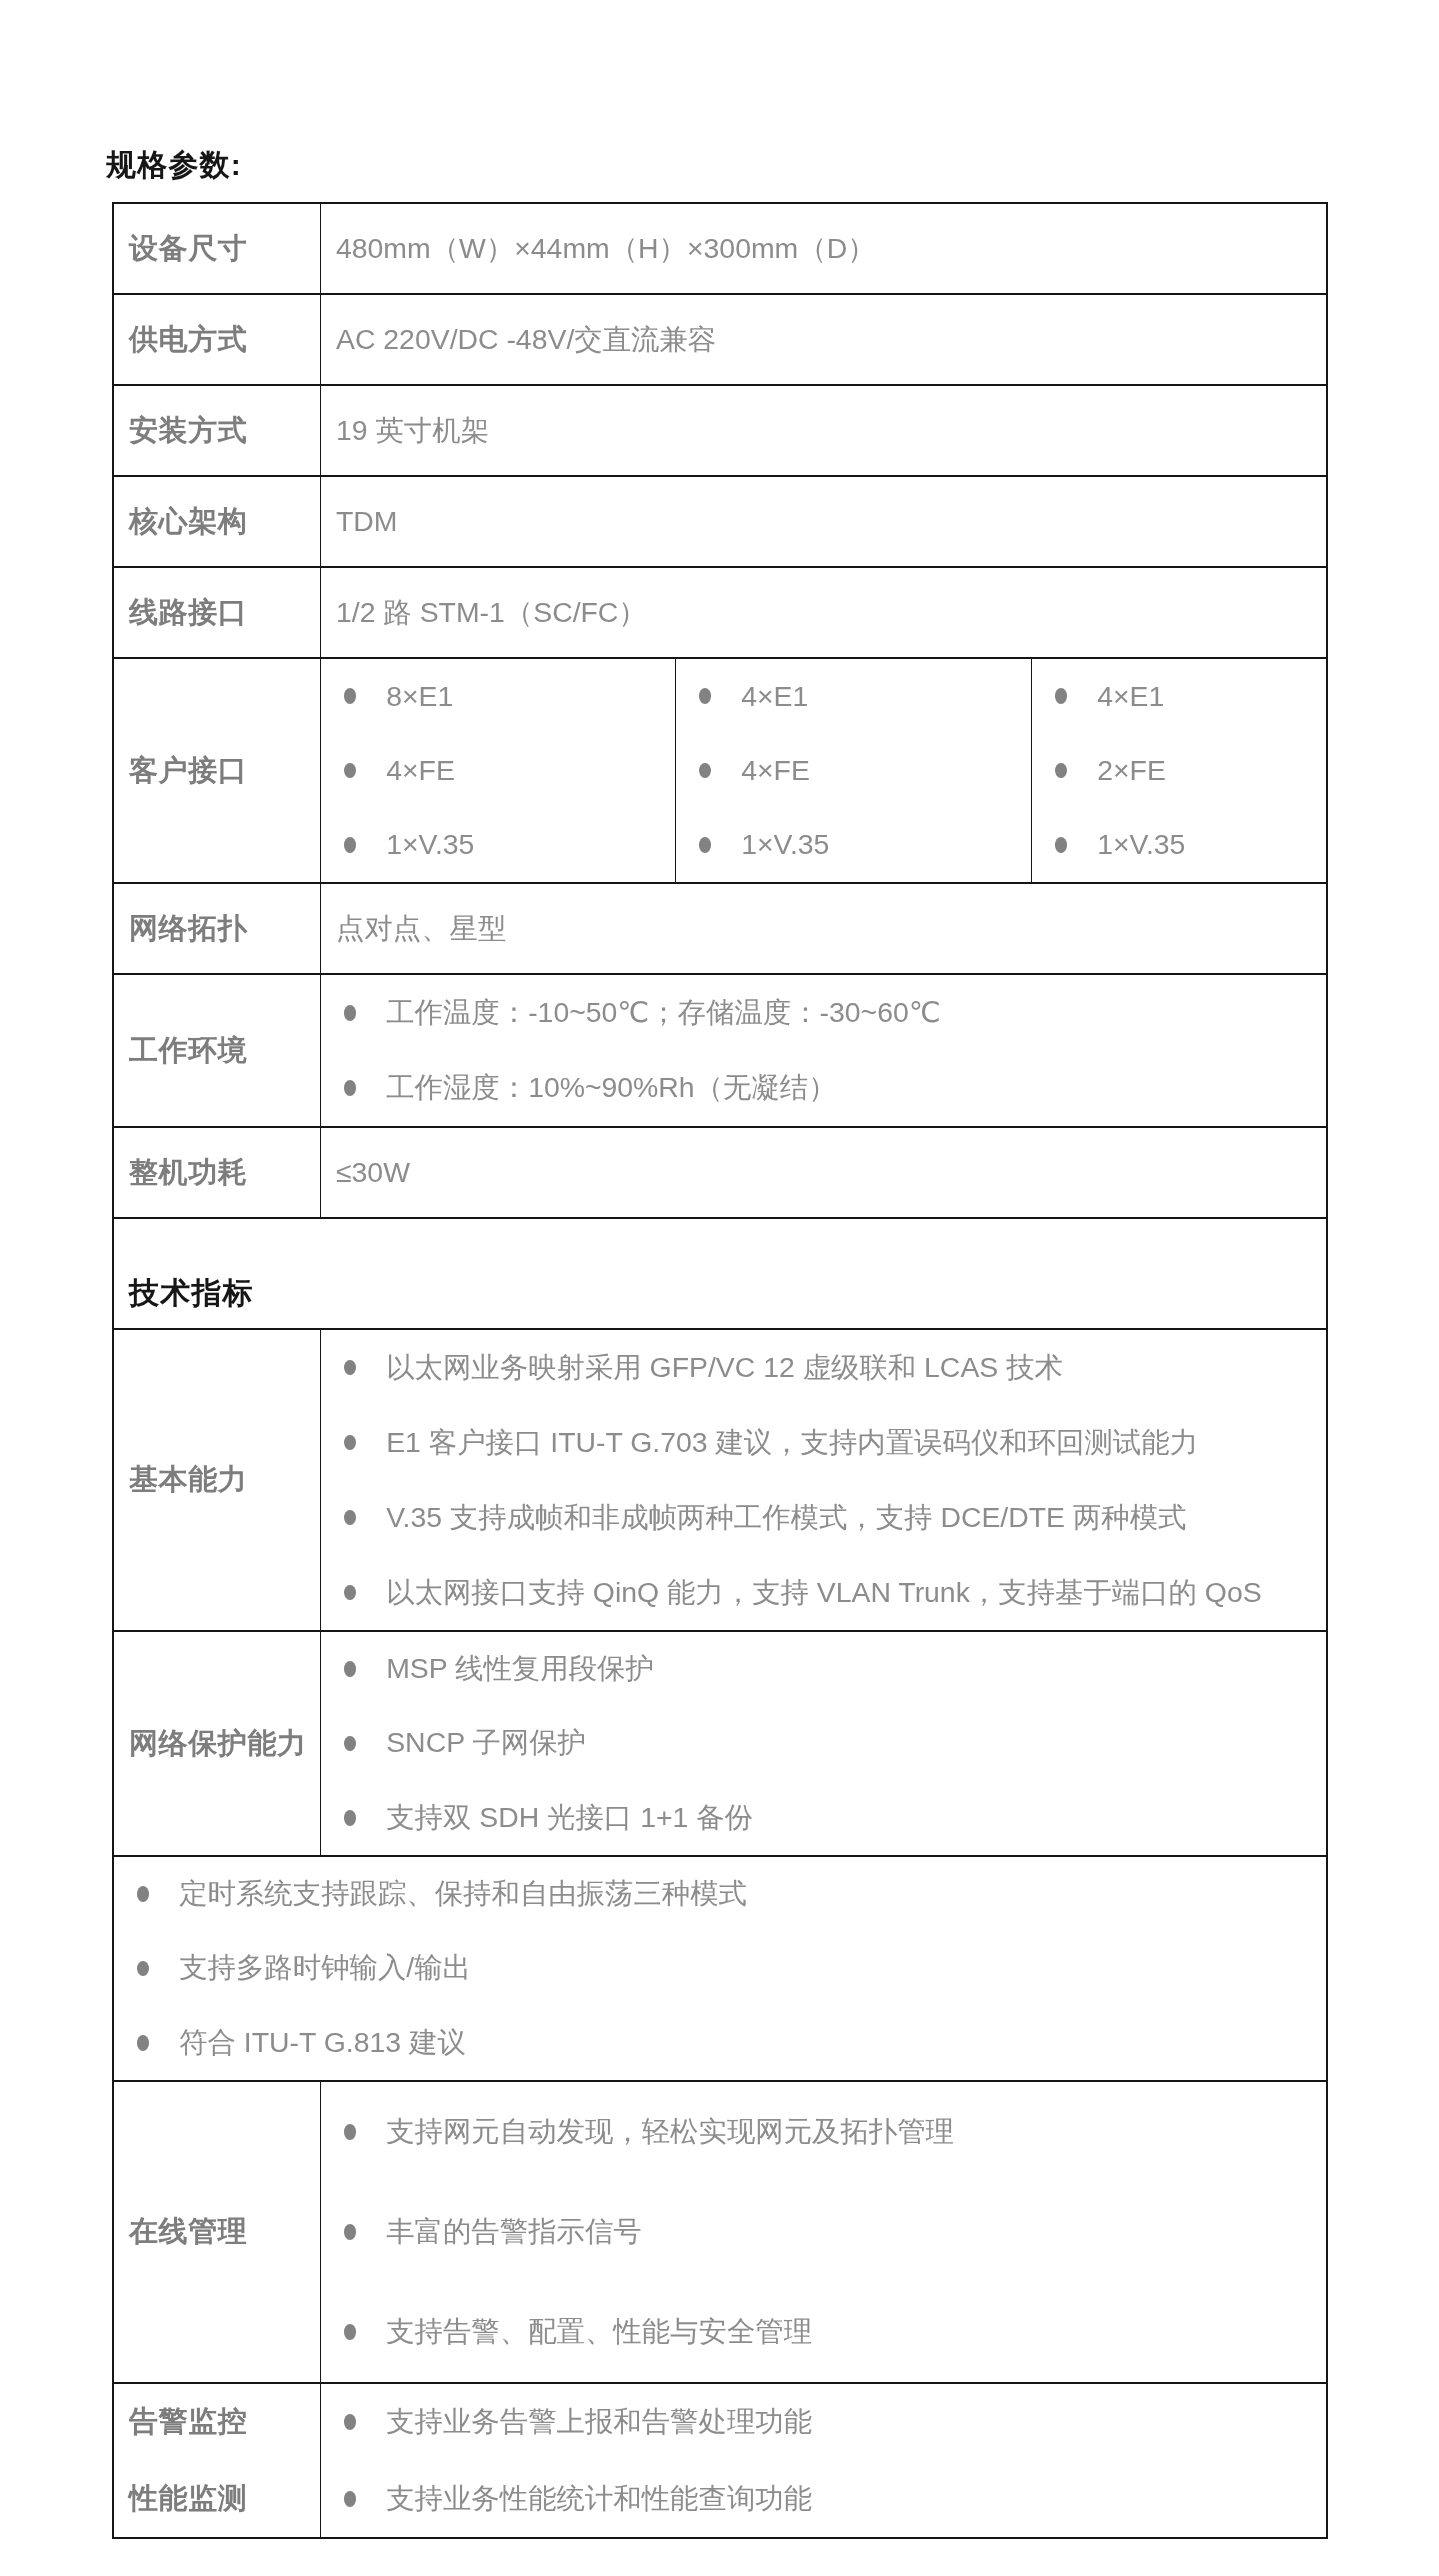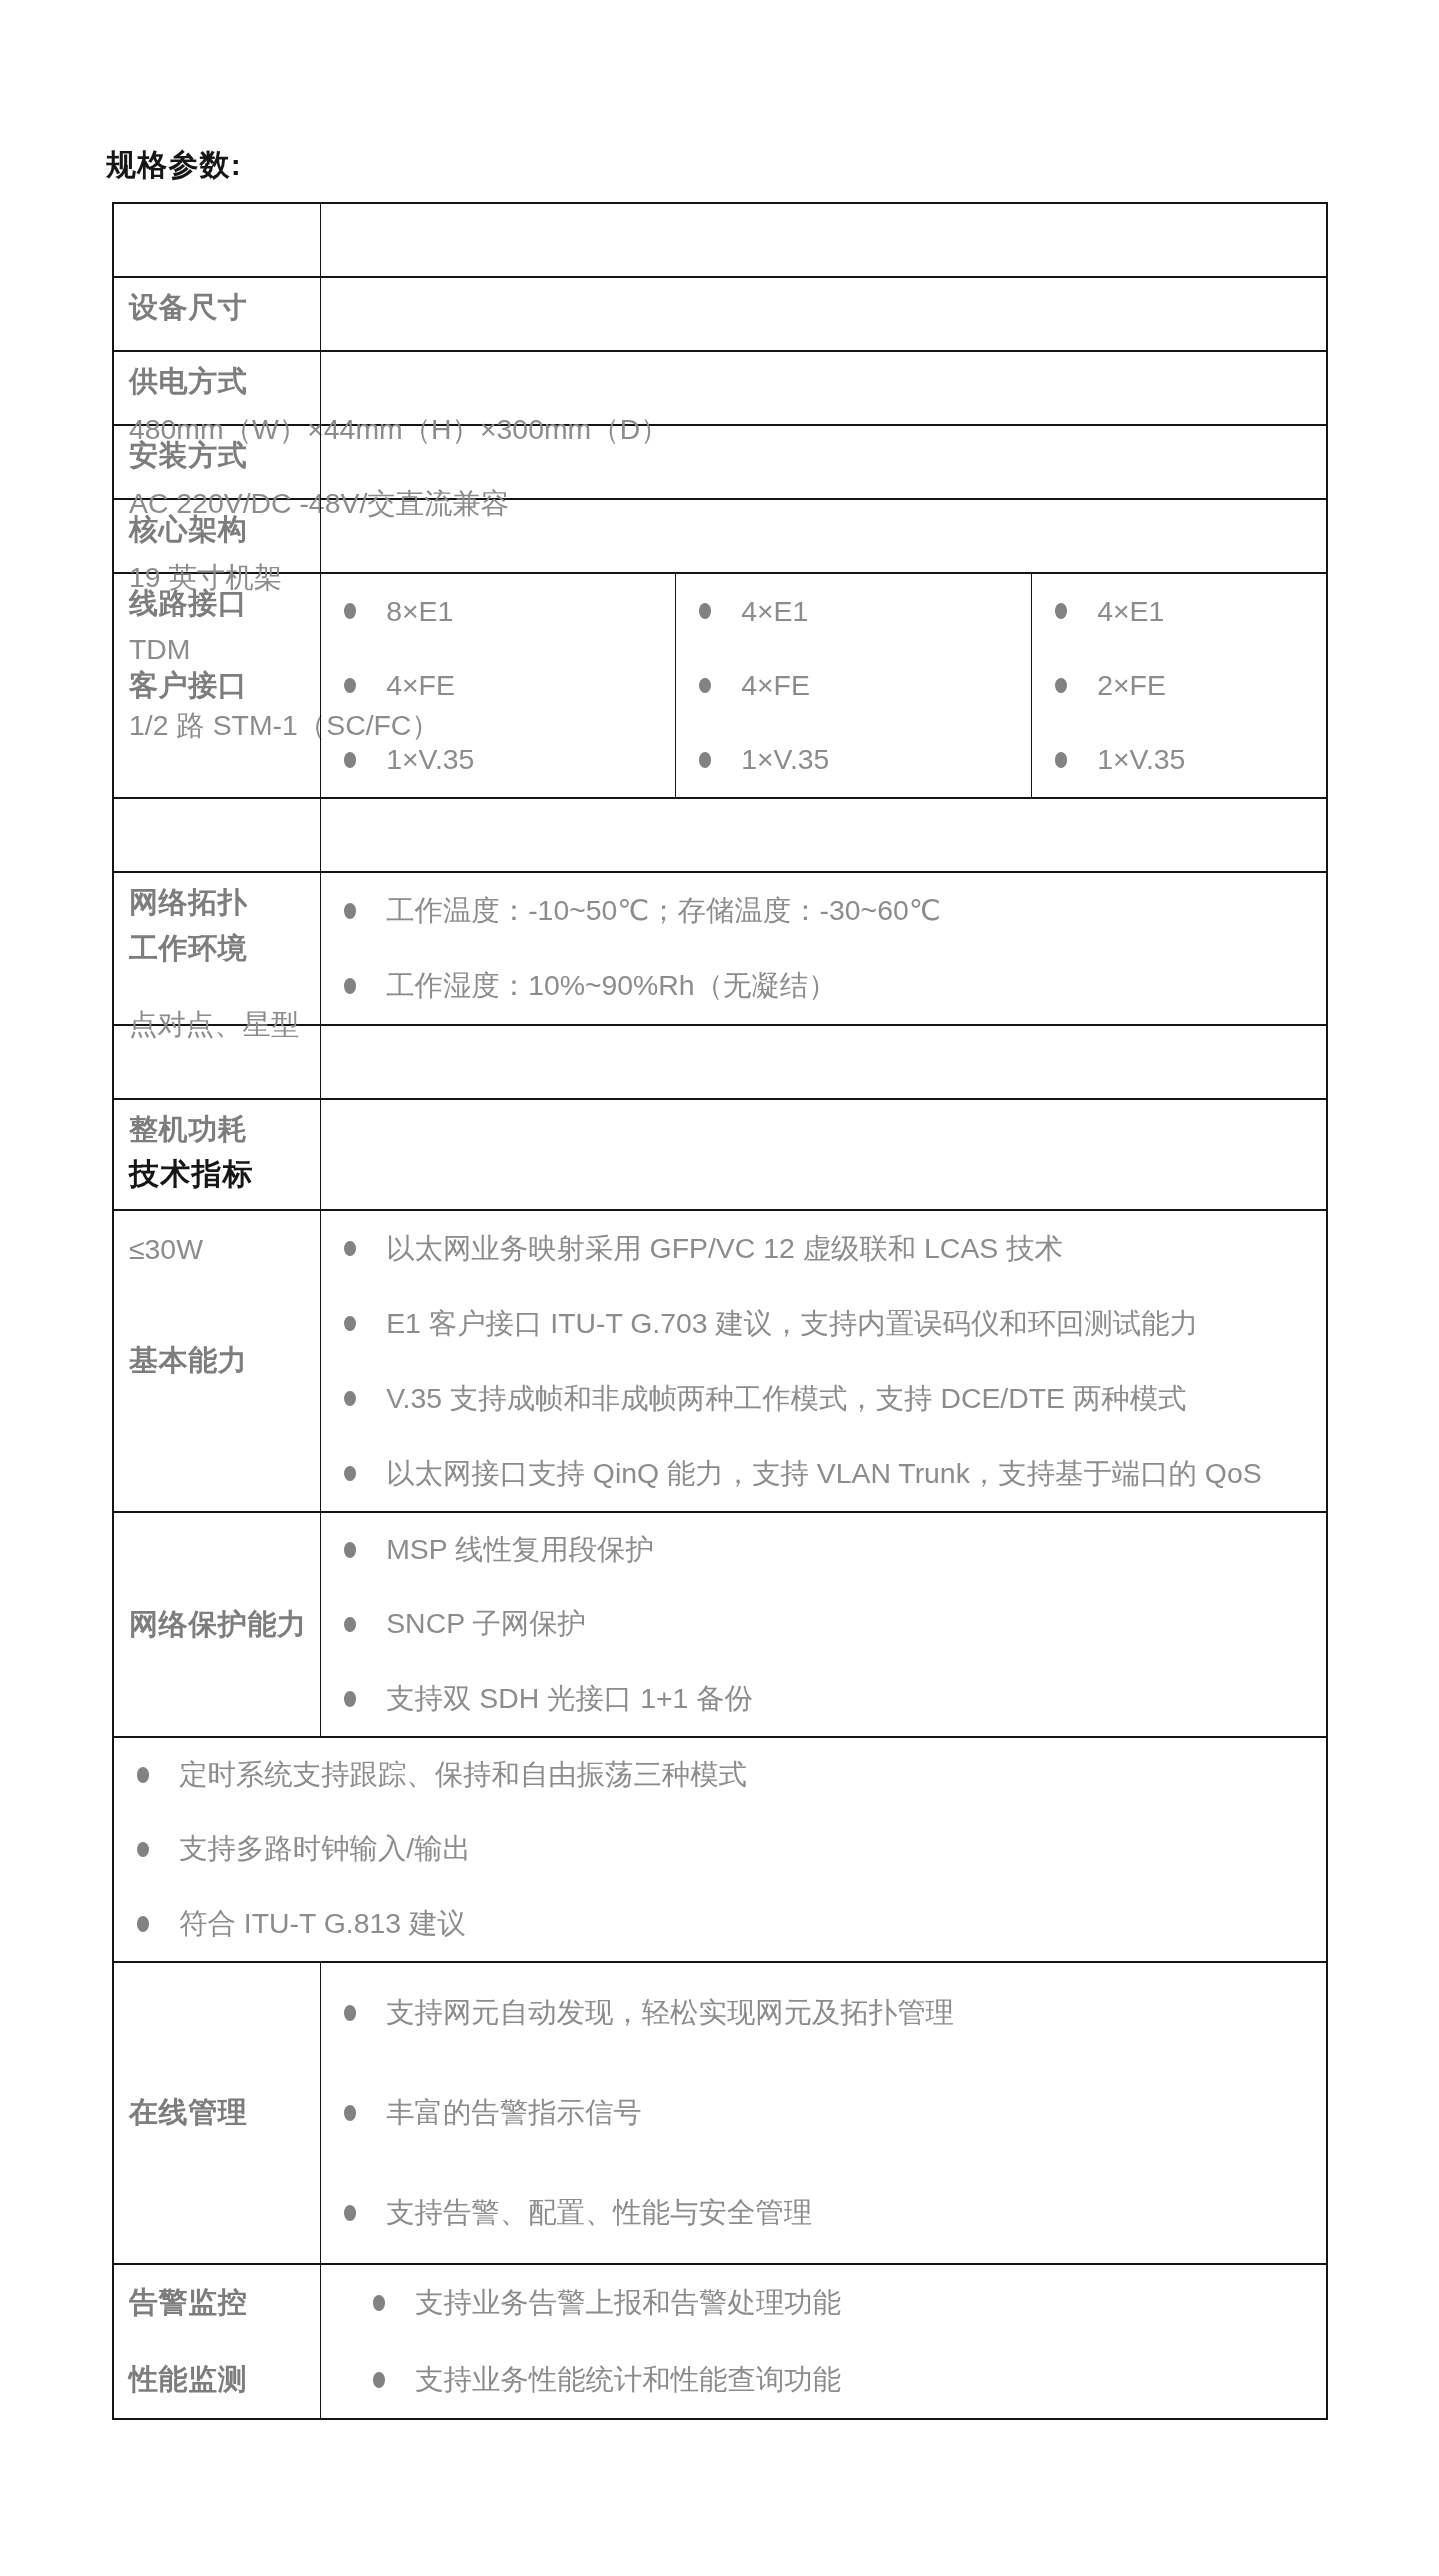--- a/index.html
+++ b/index.html
@@ -17,22 +17,22 @@
   }
   .spec-table {
     position:absolute; left:112px; top:202px; width:1216px;
     border:2.3px solid #151515;
     background:#ffffff;
   }
   .row {
     display:flex; flex-direction:row; align-items:stretch;
     border-bottom:2.3px solid #151515;
   }
-  .row:last-child { border-bottom:none;gap:29px; }
-  .h-simple  { height:74px;flex-direction:column; }
+  .row:last-child { border-bottom:none; }
+  .h-simple  { height:91px; }
   .h-b2      { height:153px; }
   .h-b3      { height:225px; }
   .h-b4      { height:302px; }
   .h-section { height:111px; }
   .label-cell {
     width:207px; flex:0 0 207px;
     border-right:1.7px solid #151515;
     display:flex; align-items:center;
     padding-left:15px;
     font-size:29px; font-weight:bold; color:#7d7d7d;

